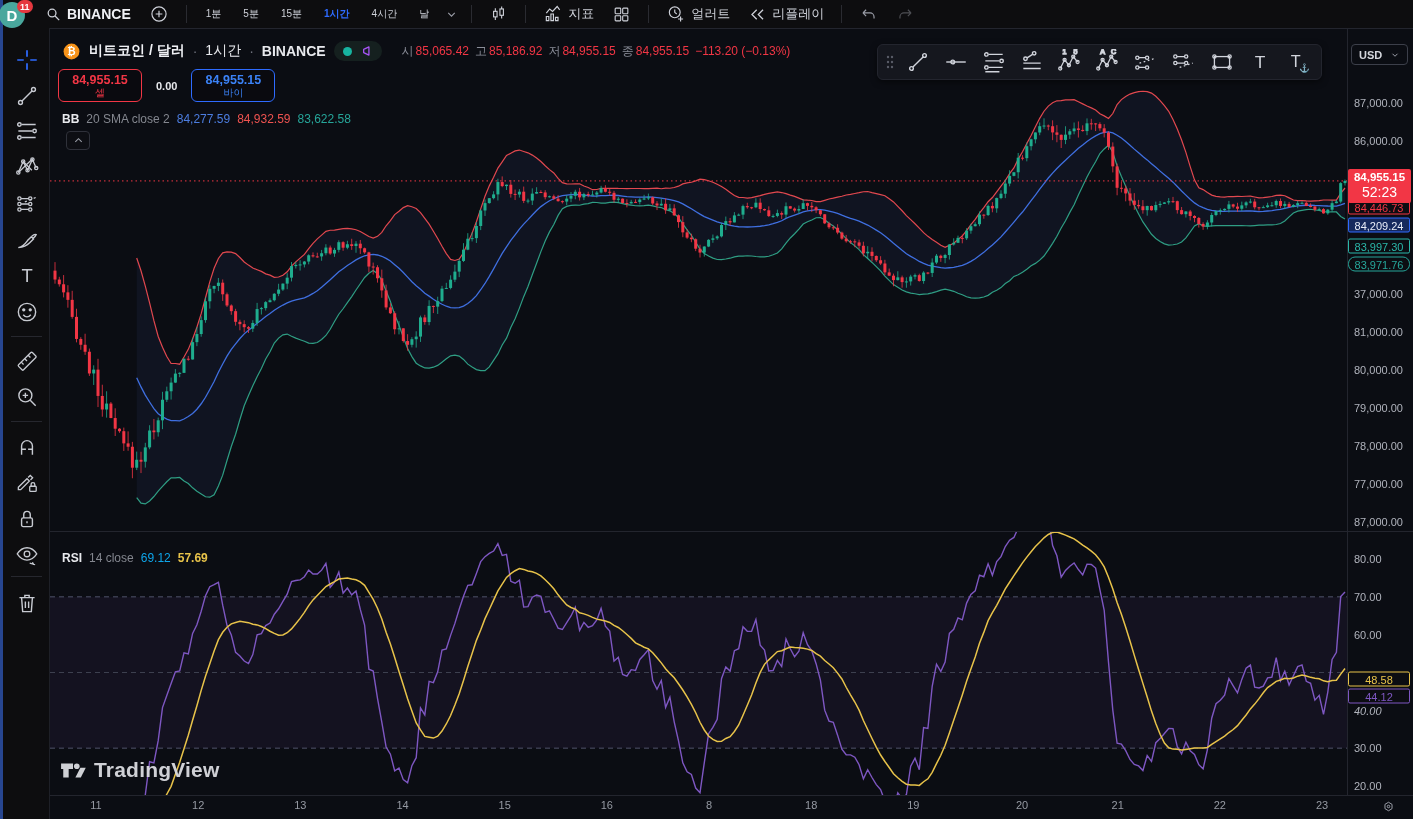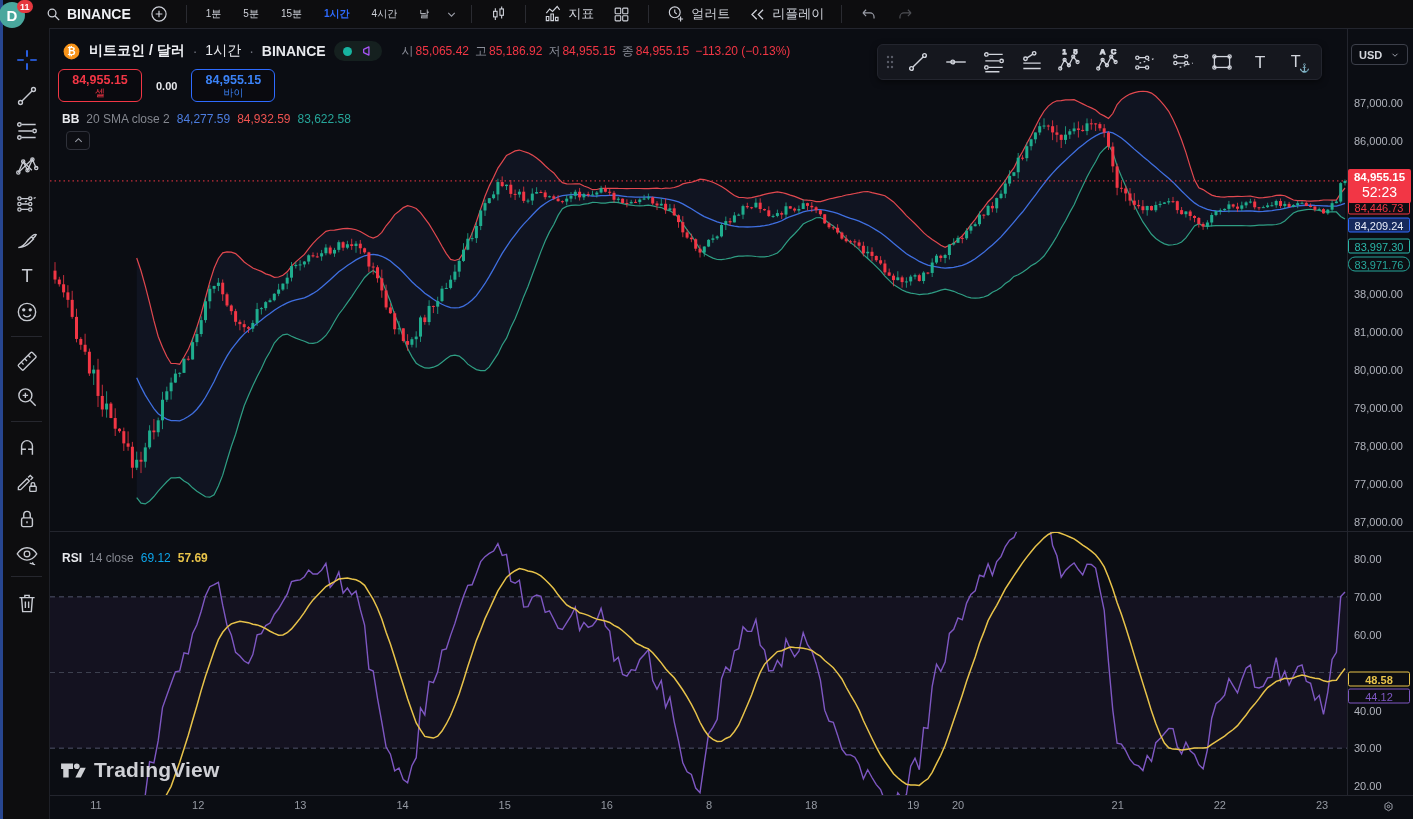--- a/index.html
+++ b/index.html
@@ -1063,58 +1063,58 @@
       <svg class="ic" width="10" height="10" viewBox="0 0 24 24" fill="none" stroke="#9b9ea8" stroke-width="2.4">
           <path d="M6 9l6 6 6-6"></path>
         </svg>
     </div>
     <div class="lastlabel">
       <div class="lp">84,955.15</div>
       <div class="cd">52:23</div>
     </div>
   <div class="ptick" style="top: 103px; color: rgb(176, 179, 188);">87,000.00</div>
       <div class="ptick" style="top: 141px; color: rgb(176, 179, 188);">86,000.00</div>
-      <div class="ptick" style="top: 294px; color: rgb(176, 179, 188);">38,000.00</div>
+      <div class="ptick" style="top: 294px; color: rgb(176, 179, 188);">37,000.00</div>
       <div class="ptick" style="top: 332px; color: rgb(176, 179, 188);">81,000.00</div>
       <div class="ptick" style="top: 370px; color: rgb(176, 179, 188);">80,000.00</div>
       <div class="ptick" style="top: 408px; color: rgb(176, 179, 188);">79,000.00</div>
       <div class="ptick" style="top: 446px; color: rgb(176, 179, 188);">78,000.00</div>
       <div class="ptick" style="top: 484px; color: rgb(176, 179, 188);">77,000.00</div>
       <div class="ptick" style="top: 522px; color: rgb(176, 179, 188);">87,000.00</div>
       <div class="ptick" style="top: 559px; color: rgb(176, 179, 188);">80.00</div>
       <div class="ptick" style="top: 597px; color: rgb(176, 179, 188);">70.00</div>
       <div class="ptick" style="top: 635px; color: rgb(176, 179, 188);">60.00</div>
-      <div class="ptick" style="top: 711px; color: rgb(176, 179, 188);">40.00</div>
+      <div class="ptick" style="top: 711px; color: rgb(176, 179, 188); font-style: italic;">40.00</div>
       <div class="ptick" style="top: 748px; color: rgb(176, 179, 188);">30.00</div>
       <div class="ptick" style="top: 786px; color: rgb(176, 179, 188);">20.00</div>
       <div class="pricelabel" style="top: 207px; border-color: rgb(242, 54, 69); color: rgb(242, 54, 69);">84,446.73</div>
       <div class="pricelabel" style="top: 225px; border-color: rgb(46, 107, 255); color: rgb(232, 236, 248); background: rgb(22, 41, 94);">84,209.24</div>
       <div class="pricelabel" style="top: 246px; border-color: rgb(42, 183, 169); color: rgb(42, 183, 169);">83,997.30</div>
       <div class="pricelabel" style="top: 264px; border-color: rgb(38, 166, 154); color: rgb(38, 166, 154); border-radius: 7px;">83,971.76</div>
-      <div class="pricelabel" style="top: 679px; border-color: rgb(232, 195, 74); color: rgb(232, 195, 74); font-weight: bold;">48.58</div>
+      <div class="pricelabel" style="top: 679px; border-color: rgb(232, 195, 74); color: rgb(232, 195, 74); font-weight: normal;">48.58</div>
       <div class="pricelabel" style="top: 696px; border-color: rgb(126, 87, 194); color: rgb(126, 87, 194); font-weight: normal;">44.12</div>
     </div>
 
   <div class="time-axis abs" id="time-axis">
     <div class="hex-btn" style="left:1330px;top:3px">
       <svg class="ic" width="17" height="17" viewBox="0 0 24 24" fill="none" stroke="#9b9ea8" stroke-width="1.4">
           <path d="M7 9l5-3 5 3v6l-5 3-5-3z"></path>
           <circle cx="12" cy="12" r="1.8"></circle>
         </svg>
     </div>
   <div class="daylab" style="left: 46px;">11</div>
       <div class="daylab" style="left: 148.17px;">12</div>
       <div class="daylab" style="left: 250.34px;">13</div>
       <div class="daylab" style="left: 352.51px;">14</div>
       <div class="daylab" style="left: 454.68px;">15</div>
       <div class="daylab" style="left: 556.85px;">16</div>
       <div class="daylab" style="left: 659.02px;">8</div>
       <div class="daylab" style="left: 761.19px;">18</div>
       <div class="daylab" style="left: 863.36px;">19</div>
-      <div class="daylab" style="left: 908px; text-align: center;">20</div>
+      <div class="daylab" style="left: 972px; text-align: center;">20</div>
       <div class="daylab" style="left: 1067.7px;">21</div>
       <div class="daylab" style="left: 1169.87px;">22</div>
       <div class="daylab" style="left: 1272.04px;">23</div>
     </div>
 
   <div class="watermark abs">
     <svg class="ic" width="26" height="26" viewBox="0 0 24 24">
         <g fill="#dadbe0">
           <path d="M1 6h11v5H8v8H3v-8H1z"></path>
           <circle cx="15.5" cy="8.5" r="2.6"></circle>

